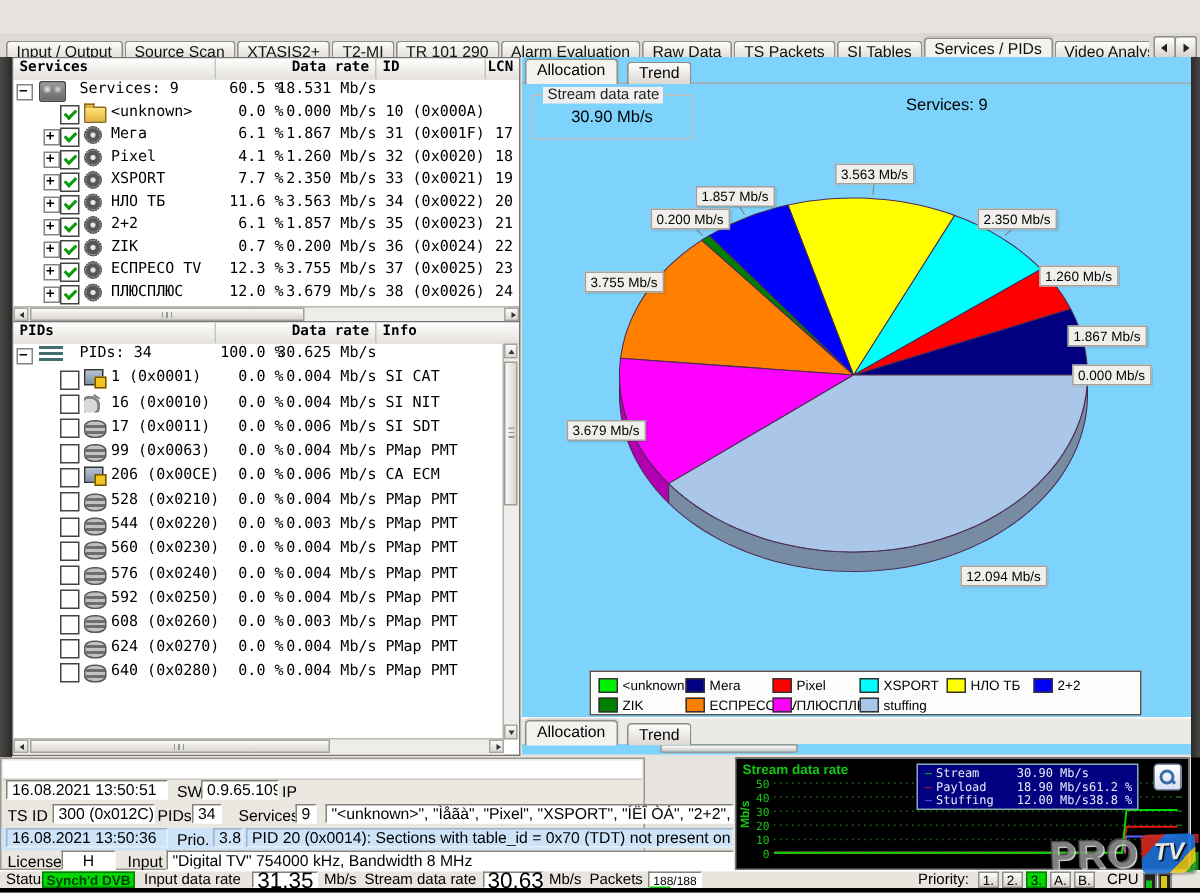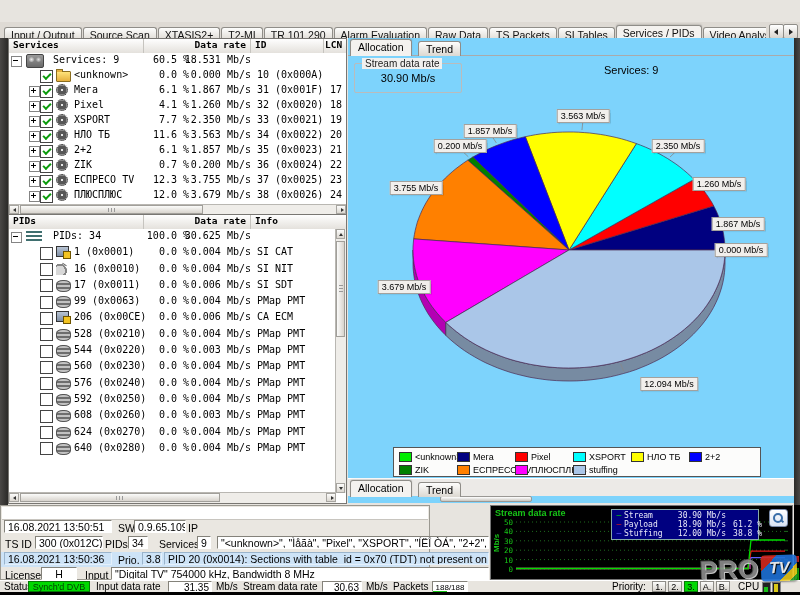--- a/index.html
+++ b/index.html
@@ -144,35 +144,35 @@
 
   
   .graphpanel{position:absolute;left:490px;top:505px;width:303px;height:75px;background:#000;border:1px solid #777;box-sizing:border-box}
   .gtitle{position:absolute;left:4px;top:2px;font:bold 9px "Liberation Sans",sans-serif;color:#17c517}
   .glegend{position:absolute;left:120px;top:3px;width:148px;height:31px;background:#000080;border:1px solid #8aa;
     font:8px "DejaVu Sans Mono",monospace;color:#e8e8f8;padding:1px 2px;box-sizing:border-box;z-index:2}
   .glrow{display:flex;height:9px;line-height:9px}
   .gdash{width:10px;text-align:center;flex:none}
   .gname{width:44px;flex:none}
   .gval{width:58px;text-align:right;flex:none}
-  .gpct{width:36px;text-align:right;flex:none}
+  .gpct{width:36px;flex:none}
   .magbtn{position:absolute;right:4px;top:3px;width:17px;height:16px;border:1px solid #7a8aa8;border-radius:3px;
     background:linear-gradient(#fff,#d9e2f2);z-index:2}
   .magbtn::before{content:"";position:absolute;left:3px;top:3px;width:6px;height:6px;border:2px solid #3a6ea8;border-radius:50%}
   .magbtn::after{content:"";position:absolute;left:10px;top:10px;width:4px;height:2px;background:#3a6ea8;transform:rotate(45deg)}
   .edgegauge{position:absolute;left:794px;top:505px;width:6px;height:87px;background:#000}
   .edgegauge i{position:absolute;left:1px;width:4px;background:#12b412;display:block}
 
   
   .statusbar{position:absolute;left:0;top:580px;width:800px;height:12px;background:#e8e5df;border-top:1px solid #fff;font-size:10px;color:#000}
   .sb-label{position:absolute;top:0}
   .sfld{position:absolute;top:0;height:11px;line-height:11px;background:#fff;border:1px solid;border-color:#84827a #fff #fff #84827a;
-    box-sizing:border-box;padding:0 2px;font-size:10px;text-align:right}
+    box-sizing:border-box;padding:0 2px;font-size:15px;text-align:right}
   .badge{position:absolute;left:28px;top:0;width:62px;height:11px;line-height:11px;text-align:center;background:#00d800;
-    color:#003c00;font-size:9px;font-weight:normal;border:1px solid #067a06;box-sizing:border-box}
+    color:#003c00;font-size:9px;font-weight:bold;border:1px solid #067a06;box-sizing:border-box}
   .pktfld{font-size:8px;text-align:center}
   .pkbar{position:absolute;left:393px;top:10px;width:14px;height:2px;background:#12c012}
   .prio-btn{position:absolute;top:0;width:14px;height:11px;line-height:11px;text-align:center;font-size:9px;
     background:linear-gradient(#fbfbfa,#d8d4cd);border:1px solid #8f8d88;box-sizing:border-box}
   .prio-btn.on{background:#00d800;border-color:#067a06}
   .gauge{position:absolute;top:1px;width:7px;height:10px;background:#222;border:1px solid #888}
   .gauge i{position:absolute;left:1px;bottom:1px;width:4px;display:block}
   .blackstrip{position:absolute;left:0;top:592px;width:800px;height:3px;background:#000}
 
   

